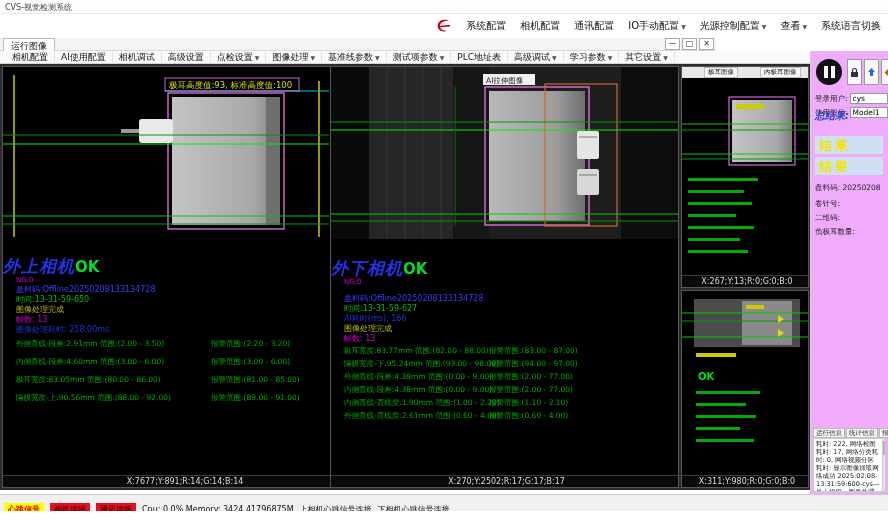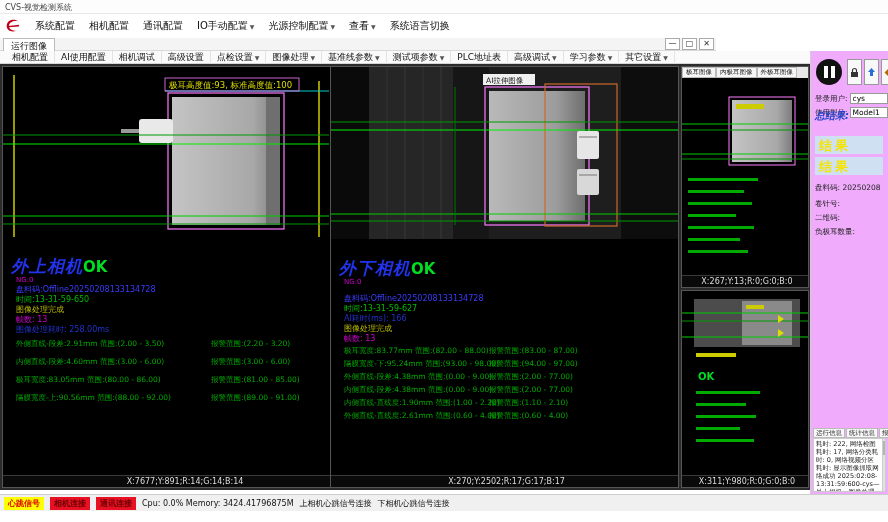--- a/index.html
+++ b/index.html
@@ -2,52 +2,52 @@
 <html><head>
 <meta charset="utf-8">
 <style>
   * { margin:0; padding:0; box-sizing:border-box; }
   html,body { width:888px; height:522px; background:#fff; }
   body { font-family:"DejaVu Sans", sans-serif; }
   .window { position:relative; width:888px; height:522px; overflow:hidden; background:#fff; }
 
   
   .titlebar { position:absolute; left:0; top:0; width:888px; height:14px; background:#fdfdfd; border-bottom:1px solid #e8e8e8; font-size:8px; color:#444; padding:2px 0 0 5px; }
-  .menubar { position:absolute; left:0; top:14px; width:888px; height:24px; background:#fff; display:flex; align-items:center; padding-left:4px; }
+  .menubar { position:absolute; left:0; top:14px; width:888px; height:24px; background:#fff; display:flex; align-items:center; padding-left:4px;justify-content:flex-end; }
   .logo { width:18px; height:16px; margin-right:6px; }
   .menu-item { font-size:10px; color:#111; padding:2px 7px; white-space:nowrap; cursor:default; }
   .menu-item .arr, .tool-item .arr { font-size:6px; color:#555; margin-left:2px; }
   .tabrow { position:absolute; left:0; top:38px; width:716px; height:13px; background:#f4f4f4; border-bottom:1px solid #d9d9d9; }
   .view-tab { position:absolute; left:3px; top:0; height:13px; background:#fff; border:1px solid #bbb; border-bottom:none; font-size:9px; padding:1px 7px; color:#222; }
   .win-controls { position:absolute; right:2px; top:0px; display:flex; gap:2px; }
   .win-btn { width:15px; height:12px; background:#fff; border:1px solid #aaa; font-size:8px; line-height:10px; text-align:center; color:#333; }
   .toolbar { position:absolute; left:0; top:51px; width:810px; height:13px; background:#fafafa; border-bottom:1px solid #d5d5d5; display:flex; align-items:center; padding-left:6px; }
   .tool-item { font-size:9px; color:#111; padding:0 6px; border-right:1px solid #e3e3e3; white-space:nowrap; }
 
   
   .workspace { position:absolute; left:0; top:64px; width:810px; height:426px; background:#2b2b2b; }
   .panel { position:absolute; background:#000; border:1px solid #555; }
   .panel-upper { left:2px; top:2px; width:362px; height:422px; }
   .panel-lower { left:330px; top:2px; width:349px; height:422px; }
   .thumb-top { left:681px; top:2px; width:128px; height:222px; }
   .thumb-bottom { left:681px; top:226px; width:128px; height:198px; }
 
-  .cam-title { position:absolute; left:8px; font-size:17px; font-weight:bold; font-style:italic; color:#2233ee; letter-spacing:1px; }
+  .cam-title { position:absolute; left:0; font-size:17px; font-weight:bold; font-style:italic; color:#2233ee; letter-spacing:1px; }
   .cam-ok { font-size:15px; font-weight:bold; font-style:normal; color:#00dd22; letter-spacing:0; }
   .ng-note { position:absolute; left:13px; font-size:7px; color:#cc00cc; }
   .info-line { position:absolute; left:13px; font-size:8px; white-space:nowrap; }
   .meas-row { position:absolute; left:0; width:100%; height:10px; }
   .meas-item { position:absolute; left:13px; font-size:7.5px; color:#00aa00; white-space:nowrap; }
   .meas-alarm { position:absolute; font-size:7.5px; color:#00aa00; white-space:nowrap; }
   .panel-upper .meas-alarm { left:208px; }
   .panel-lower .meas-alarm { left:158px; }
   .coords-bar { position:absolute; left:0; bottom:0; width:100%; height:12px; border-top:1px solid #3a3a3a; color:#ddd; font-size:8px; padding:1px 0 0 4px; background:#0a0a0a;text-align:center; }
 
   .thumb-tabs { position:absolute; left:0; top:0; width:100%; height:11px; background:#e8e8e8; display:flex; }
-  .thumb-tab { font-size:6.5px; color:#222; background:#f6f6f6; border:1px solid #bbb; padding:0 3px; line-height:9px; white-space:nowrap; }
+  .thumb-tab { font-size:6.5px; color:#222; background:#f6f6f6; border:1px solid #bbb; padding:0 3px; line-height:9px; white-space:nowrap;margin-left:22px; }
   .thumb-ok { position:absolute; left:16px; font-size:10px; font-weight:bold; color:#00dd22; }
 
   
   .sidebar { position:absolute; left:810px; top:51px; width:78px; height:443px; background:#f0abfc; border-left:1px solid #cfcfcf; }
   .pause-btn { position:absolute; left:5px; top:8px; width:26px; height:26px; border-radius:50%; background:#111; }
   .pause-btn .bar { position:absolute; top:7px; width:4px; height:12px; background:#fff; }
   .pause-btn .b1 { left:8px; } .pause-btn .b2 { left:15px; }
   .side-btn { position:absolute; top:8px; width:15px; height:26px; background:#f8f8f8; border:1px solid #999; display:flex; align-items:center; justify-content:center; }
   .field-row { position:absolute; left:4px; display:flex; align-items:center; gap:2px; }
   .field-label { font-size:7.5px; color:#222; white-space:nowrap; }
@@ -55,21 +55,21 @@
   .total-label { position:absolute; left:4px; font-size:10px; font-weight:bold; font-style:italic; color:#2244cc; }
   .result-box { position:absolute; left:4px; width:68px; height:18px; background:#cfe0f2; color:#f5e400; font-size:13px; font-weight:bold; letter-spacing:3px; padding:1px 4px; }
   .side-text { position:absolute; left:4px; font-size:7.5px; color:#222; white-space:nowrap; }
   .info-tabs { position:absolute; left:2px; top:377px; display:flex; gap:1px; }
   .info-tab { font-size:6.5px; background:#f7f7f7; border:1px solid #bbb; padding:0 2px; line-height:8px; color:#222; white-space:nowrap; }
   .log-box { position:absolute; left:2px; top:387px; width:70px; height:54px; background:#fff; border:1px solid #ccc; font-size:6.5px; line-height:8px; color:#222; padding:1px 2px; overflow:hidden; word-break:break-all; }
   .log-scroll { position:absolute; right:2px; top:387px; width:4px; height:54px; background:#e2e2e2; border:1px solid #ccc; }
   .log-scroll .thumb { position:absolute; left:0; top:2px; width:100%; height:14px; background:#b5b5b5; }
 
   
-  .statusbar { position:absolute; left:0; top:494px; width:888px; height:17px; background:#f0f0f0; border-top:1px solid #ccc; display:flex; align-items:center; padding-left:4px; gap:6px; }
+  .statusbar { position:absolute; left:0; top:494px; width:888px; height:29px; background:#f0f0f0; border-top:1px solid #ccc; display:flex; align-items:center; padding-left:4px; gap:6px; }
   .badge { font-size:8px; font-weight:bold; padding:1px 4px; white-space:nowrap; }
   .status-text { font-size:8px; color:#111; white-space:nowrap; }
   .bottom-strip { position:absolute; left:0; top:511px; width:888px; height:11px; background:#fff; }
 </style>
 </head>
 <body>
 
 <div class="window">
 
   <div class="titlebar">

